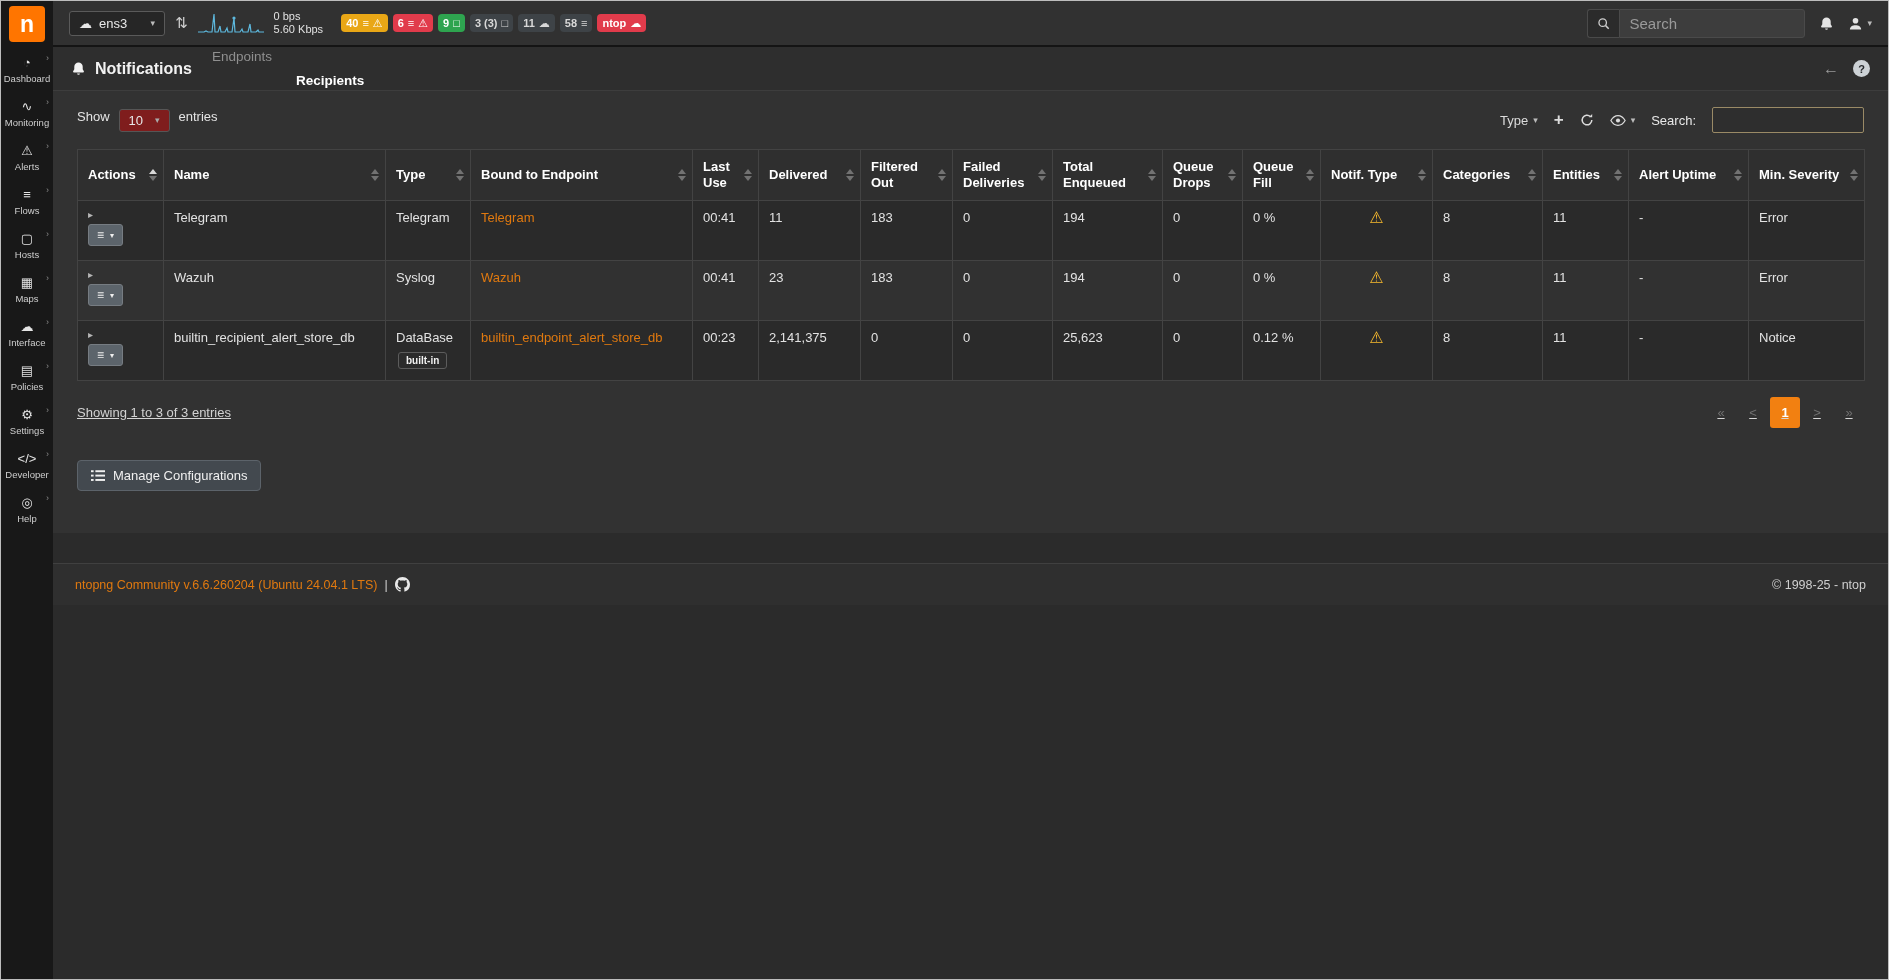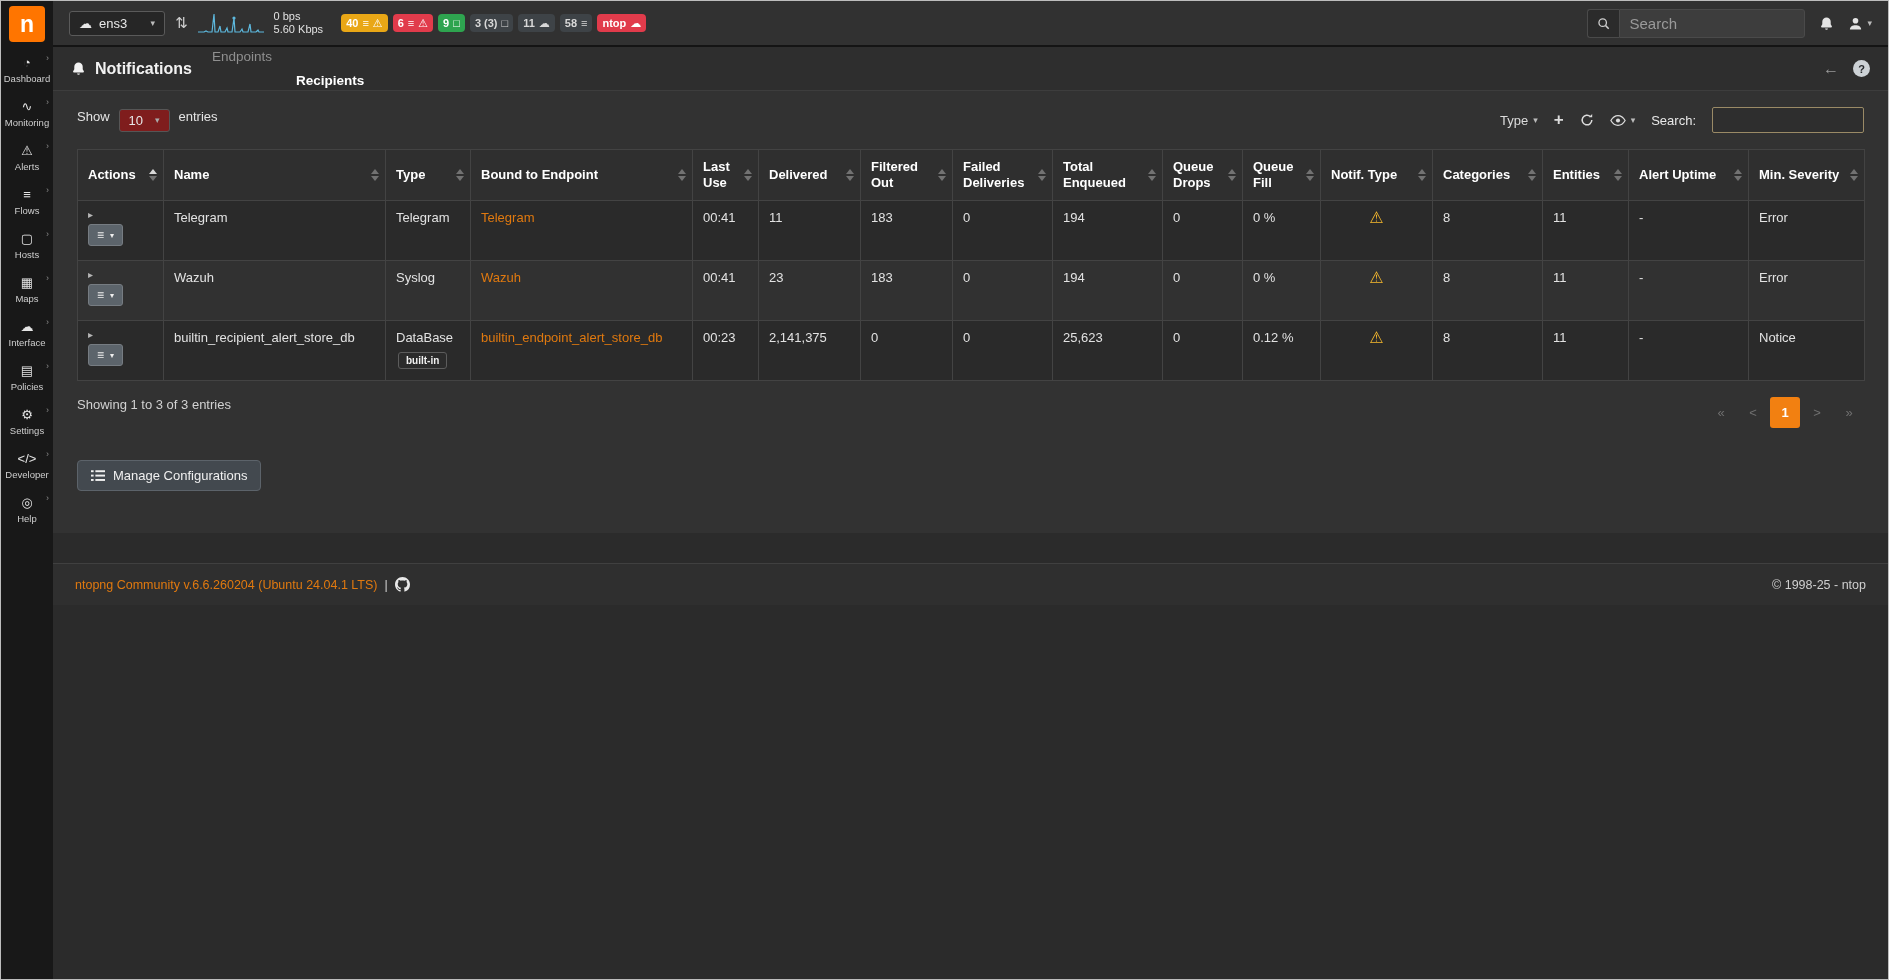--- a/index.html
+++ b/index.html
@@ -100,21 +100,21 @@
               color:#eee; border-radius:3px; padding:3px 8px; font-size:12px; margin-top:4px; cursor:pointer;
               font-family:"Liberation Sans","DejaVu Sans",sans-serif; }
   .row-menu .menu-caret { font-size:8px; }
   a.link { color:#e0790f; text-decoration:none; cursor:pointer; }
   .builtin-badge { margin-top:7px; margin-left:2px; background:#2b2b2b; border:1px solid #5c5c5c; color:#f0f0f0;
                    font-size:10px; font-weight:bold; padding:2px 7px; border-radius:3px; display:inline-block; }
   td.cell-notif { text-align:center; }
   .warn-tri { color:#f5b82e; font-size:16px; line-height:16px; }
 
   
-  .table-footer { display:flex; margin-top:16px; }
+  .table-footer { display:flex; align-items:center; margin-top:16px;text-decoration:underline; }
   .summary { color:#d2d2d2; }
   .pagination { margin-left:auto; display:flex; gap:2px; align-items:center; }
   .page-btn { min-width:30px; height:31px; display:flex; align-items:center; justify-content:center;
               color:#6f6f6f; font-size:13px; padding:0 9px; cursor:default; background:transparent; }
   .page-btn.active { background:#f28011; color:#fff; font-weight:bold; border-radius:3px; cursor:pointer; }
 
   .manage-btn { margin-top:32px; display:inline-flex; align-items:center; gap:8px; background:#43494f;
                 border:1px solid #5c636a; color:#f0f0f0; border-radius:4px; padding:7px 13px; font-size:13px;
                 cursor:pointer; font-family:"Liberation Sans","DejaVu Sans",sans-serif; }
 

